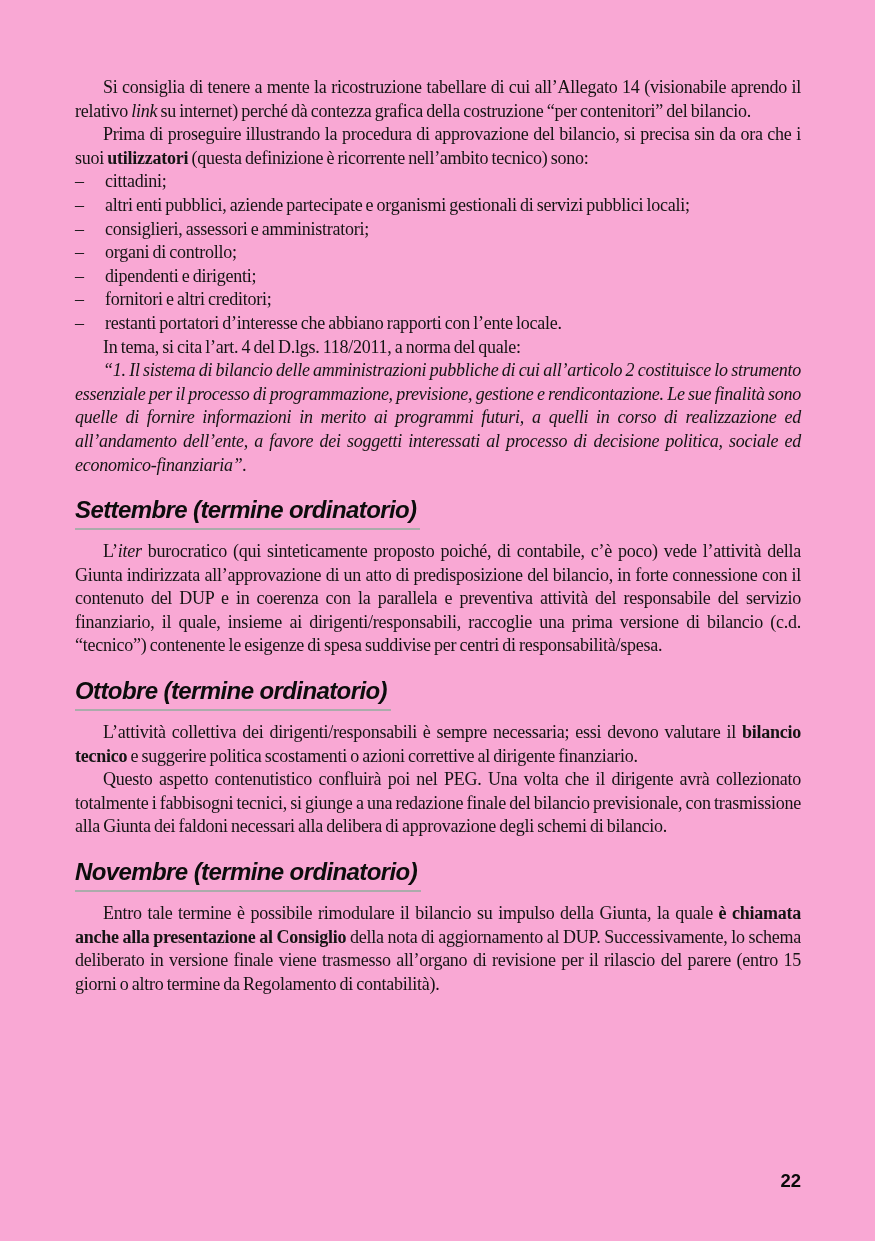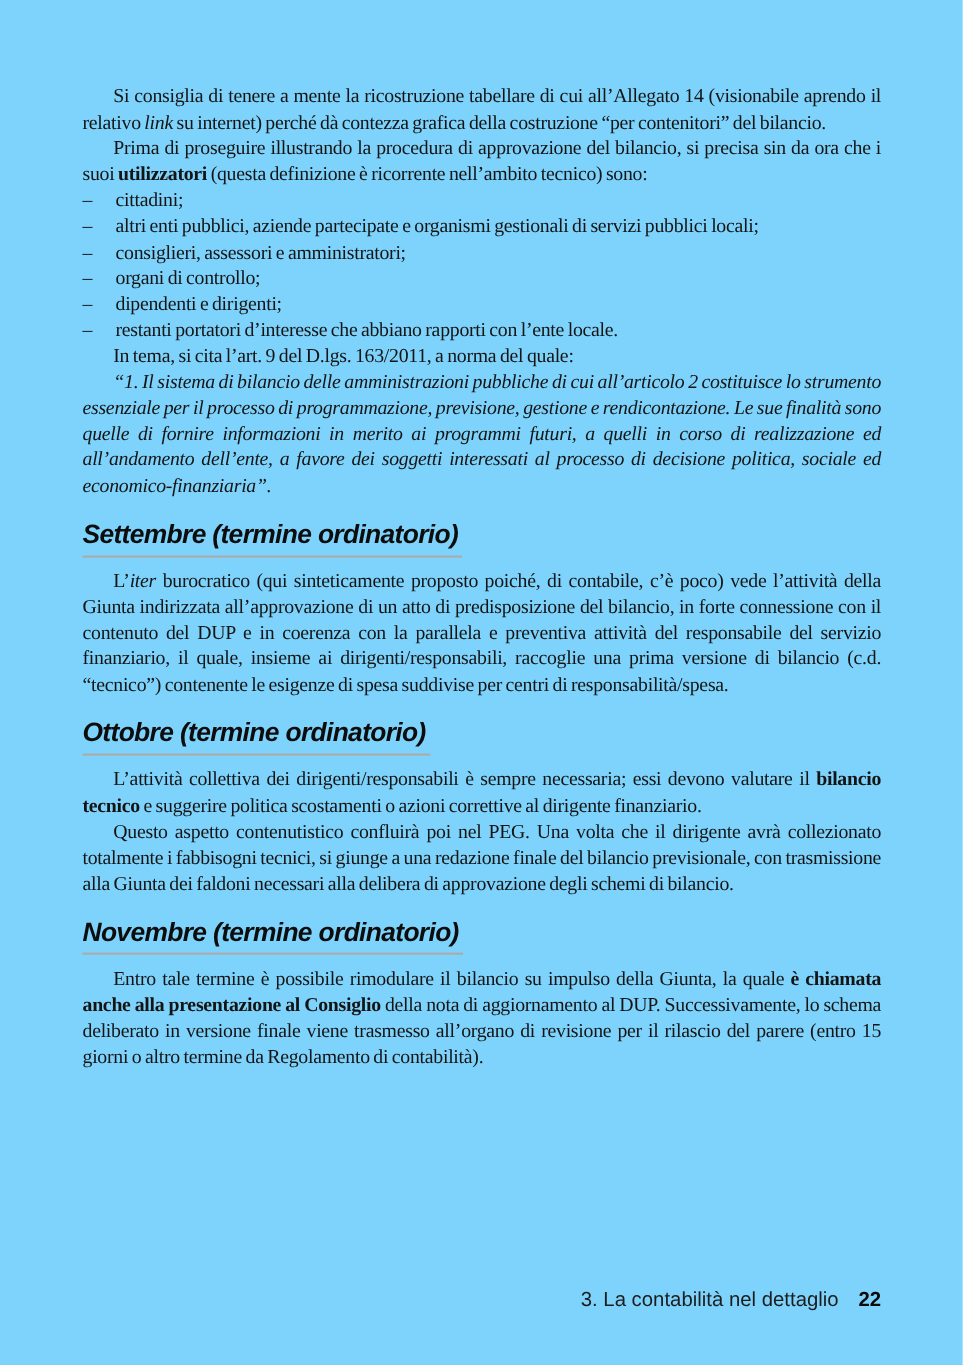--- a/index.html
+++ b/index.html
@@ -8,21 +8,21 @@
     width: 875px;
     height: 1241px;
     position: relative;
     font-family: "Liberation Serif", serif;
     color: #141414;
     overflow: hidden;
   }
   .page {
     position: absolute;
     inset: 0;
-    background: #7dd3fc;
+    background: #f9a8d4;
   }
   .content {
     position: absolute;
     left: 75px;
     top: 76px;
     width: 726px;
   }
   .para {
     font-size: 18px;
     line-height: 23.6px;
@@ -86,29 +86,29 @@
 <div class="page">
   <div class="content">
       <p class="para"><span class="run-n">Si consiglia di tenere a mente la ricostruzione tabellare di cui all’Allegato 14 (visionabile aprendo il relativo </span><span class="run-i">link</span><span class="run-n"> su internet) perché dà contezza grafica della costruzione “per contenitori” del bilancio.</span></p>
       <p class="para"><span class="run-n">Prima di proseguire illustrando la procedura di approvazione del bilancio, si precisa sin da ora che i suoi </span><span class="run-b">utilizzatori</span><span class="run-n"> (questa definizione è ricorrente nell’ambito tecnico) sono:</span></p>
       <ul class="dash-list">
         <li><span class="run-n">cittadini;</span></li>
         <li><span class="run-n">altri enti pubblici, aziende partecipate e organismi gestionali di servizi pubblici locali;</span></li>
         <li><span class="run-n">consiglieri, assessori e amministratori;</span></li>
         <li><span class="run-n">organi di controllo;</span></li>
         <li><span class="run-n">dipendenti e dirigenti;</span></li>
+        <li><span class="run-n">fornitori e altri creditori;</span></li>
         <li><span class="run-n">restanti portatori d’interesse che abbiano rapporti con l’ente locale.</span></li>
       </ul>
-      <p class="para"><span class="run-n">In tema, si cita l’art. 9 del D.lgs. 163/2011, a norma del quale:</span></p>
+      <p class="para"><span class="run-n">In tema, si cita l’art. 4 del D.lgs. 118/2011, a norma del quale:</span></p>
       <p class="para quote"><span class="run-n">“1. Il sistema di bilancio delle amministrazioni pubbliche di cui all’articolo 2 costituisce lo strumento essenziale per il processo di programmazione, previsione, gestione e rendicontazione. Le sue finalità sono quelle di fornire informazioni in merito ai programmi futuri, a quelli in corso di realizzazione ed all’andamento dell’ente, a favore dei soggetti interessati al processo di decisione politica, sociale ed economico-finanziaria”.</span></p>
       <div class="section"><h2 class="section-heading">Settembre (termine ordinatorio)</h2></div>
       <p class="para"><span class="run-n">L’</span><span class="run-i">iter</span><span class="run-n"> burocratico (qui sinteticamente proposto poiché, di contabile, c’è poco) vede l’attività della Giunta indirizzata all’approvazione di un atto di predisposizione del bilancio, in forte connessione con il contenuto del DUP e in coerenza con la parallela e preventiva attività del responsabile del servizio finanziario, il quale, insieme ai dirigenti/responsabili, raccoglie una prima versione di bilancio (c.d. “tecnico”) contenente le esigenze di spesa suddivise per centri di responsabilità/spesa.</span></p>
       <div class="section"><h2 class="section-heading">Ottobre (termine ordinatorio)</h2></div>
       <p class="para"><span class="run-n">L’attività collettiva dei dirigenti/responsabili è sempre necessaria; essi devono valutare il </span><span class="run-b">bilancio tecnico</span><span class="run-n"> e suggerire politica scostamenti o azioni correttive al dirigente finanziario.</span></p>
       <p class="para"><span class="run-n">Questo aspetto contenutistico confluirà poi nel PEG. Una volta che il dirigente avrà collezionato totalmente i fabbisogni tecnici, si giunge a una redazione finale del bilancio previsionale, con trasmissione alla Giunta dei faldoni necessari alla delibera di approvazione degli schemi di bilancio.</span></p>
       <div class="section"><h2 class="section-heading">Novembre (termine ordinatorio)</h2></div>
       <p class="para"><span class="run-n">Entro tale termine è possibile rimodulare il bilancio su impulso della Giunta, la quale </span><span class="run-b">è chiamata anche alla presentazione al Consiglio</span><span class="run-n"> della nota di aggiornamento al DUP. Successivamente, lo schema deliberato in versione finale viene trasmesso all’organo di revisione per il rilascio del parere (entro 15 giorni o altro termine da Regolamento di contabilità).</span></p>
     </div>
   <div class="footer">
-    <span>3. La contabilità nel dettaglio</span>
     <span class="page-number">22</span>
   </div>
 </div>
 
 </body></html>

